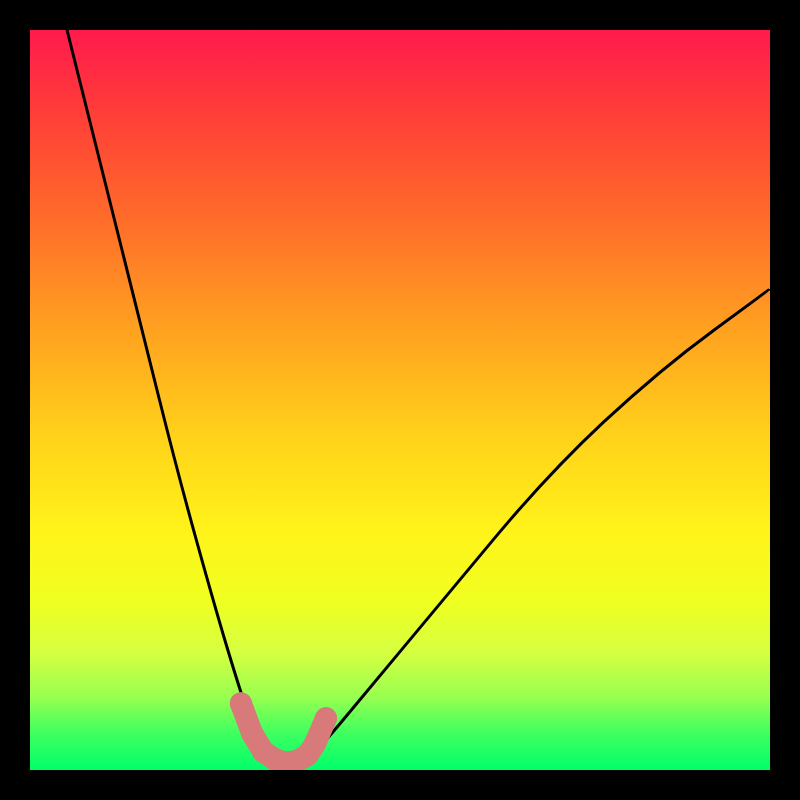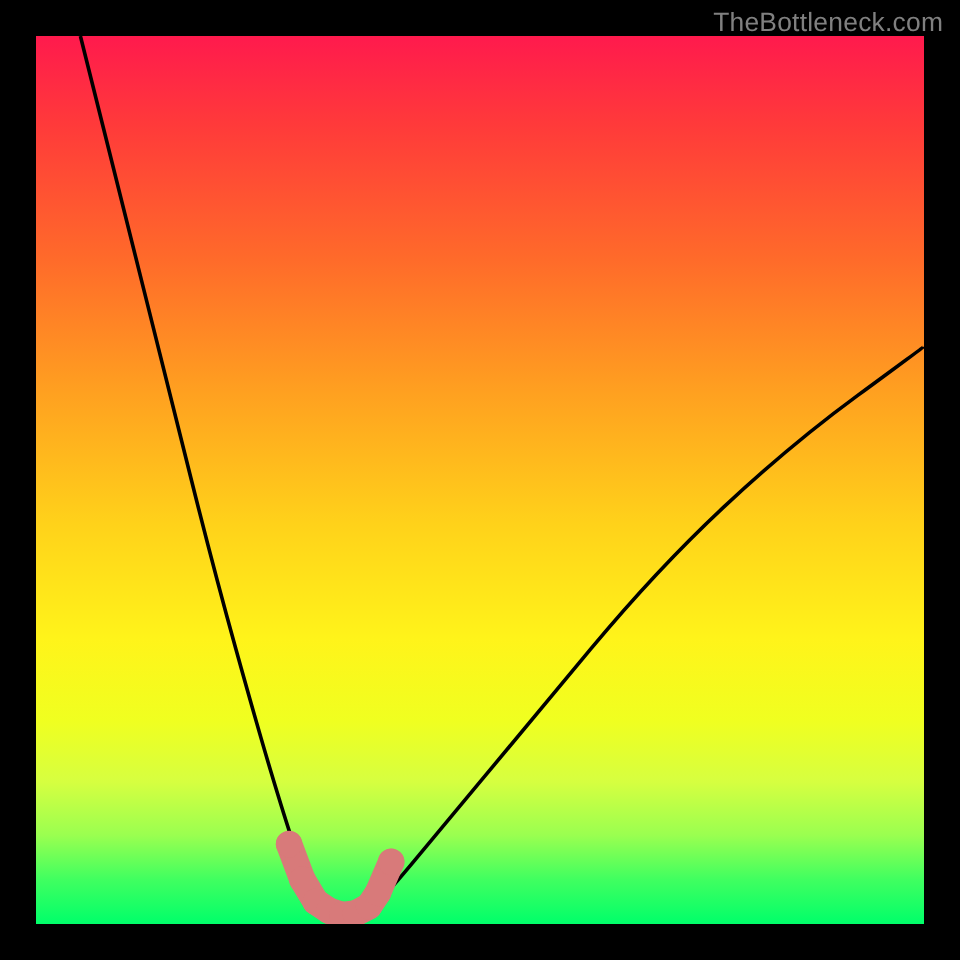--- a/index.html
+++ b/index.html
@@ -51,21 +51,20 @@
     left: 0;
     top: 0;
     width: 740px;
     height: 740px;
   }
 </style>
 </head>
 <body>
 
 <div class="outer">
-  <div class="watermark">TheBottleneck.com</div>
 
   <div class="plot-area">
     <svg class="curve" viewBox="0 0 740 740" preserveAspectRatio="none">
       <g id="curve-group">
           <path d="M 37 0 Q 37 0 55.5 74 Q 74 148 92.5 222 Q 111 296 129.5 370 Q 148 444 166.5 510.6 Q 185 577.2 196.10000000000002 614.2 Q 207.20000000000002 651.2 214.60000000000002 673.4000000000001 Q 222 695.6 229.4 710.4000000000001 Q 236.8 725.2 244.20000000000002 728.9000000000001 Q 251.60000000000002 732.6 259 732.6 Q 266.4 732.6 273.79999999999995 728.9000000000001 Q 281.2 725.2 288.6 717.8 Q 296 710.4 314.5 688.2 Q 333 666 370 621.6 Q 407.00000000000006 577.2 462.5 510.6 Q 518 444 573.5 392.2 Q 629 340.4 684.5 299.7 T 740 259" fill="none" stroke="#000" stroke-width="3"></path>
         </g>
       <g id="marker-group">
           <line x1="210.89999999999998" y1="673.4" x2="222" y2="703" stroke="#d87a7a" stroke-width="22" stroke-linecap="round"></line>
           <line x1="222" y1="703" x2="233.1" y2="721.5" stroke="#d87a7a" stroke-width="22" stroke-linecap="round"></line>
           <line x1="233.1" y1="721.5" x2="244.20000000000002" y2="728.9" stroke="#d87a7a" stroke-width="22" stroke-linecap="round"></line>

